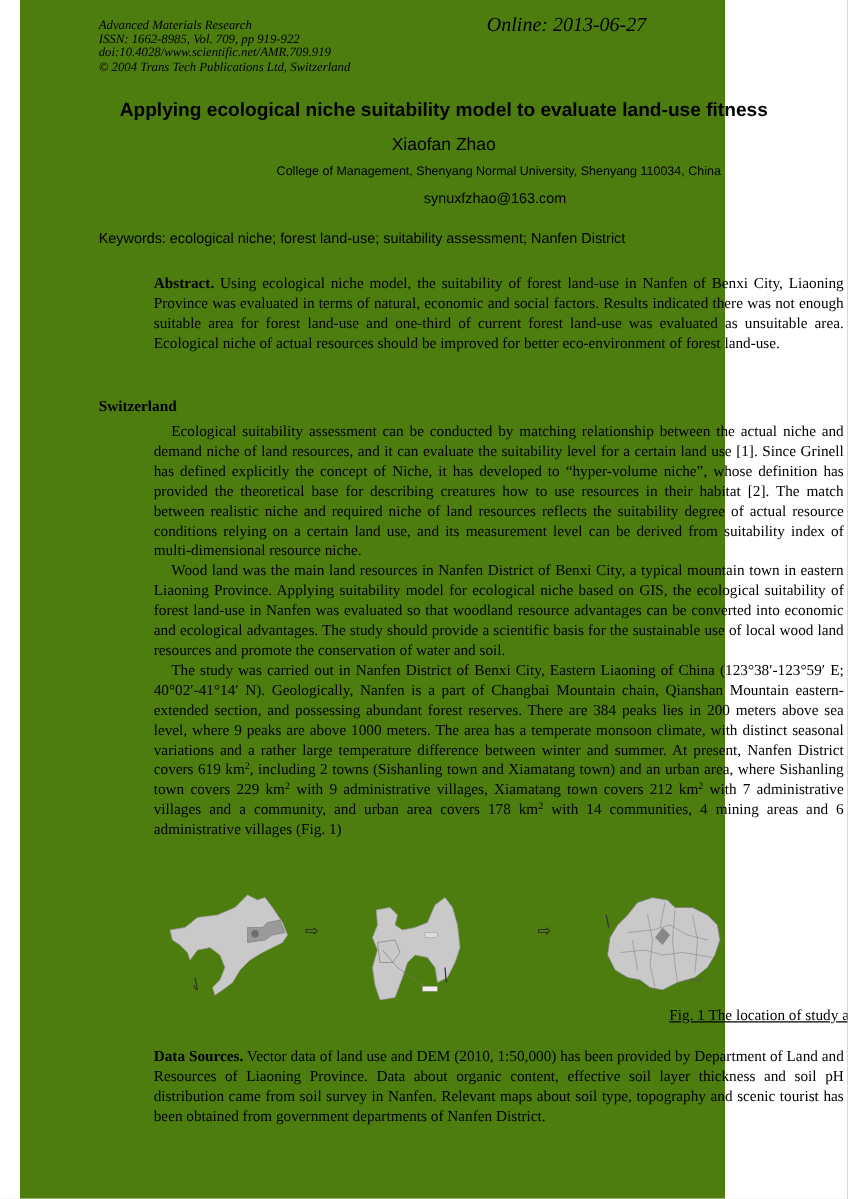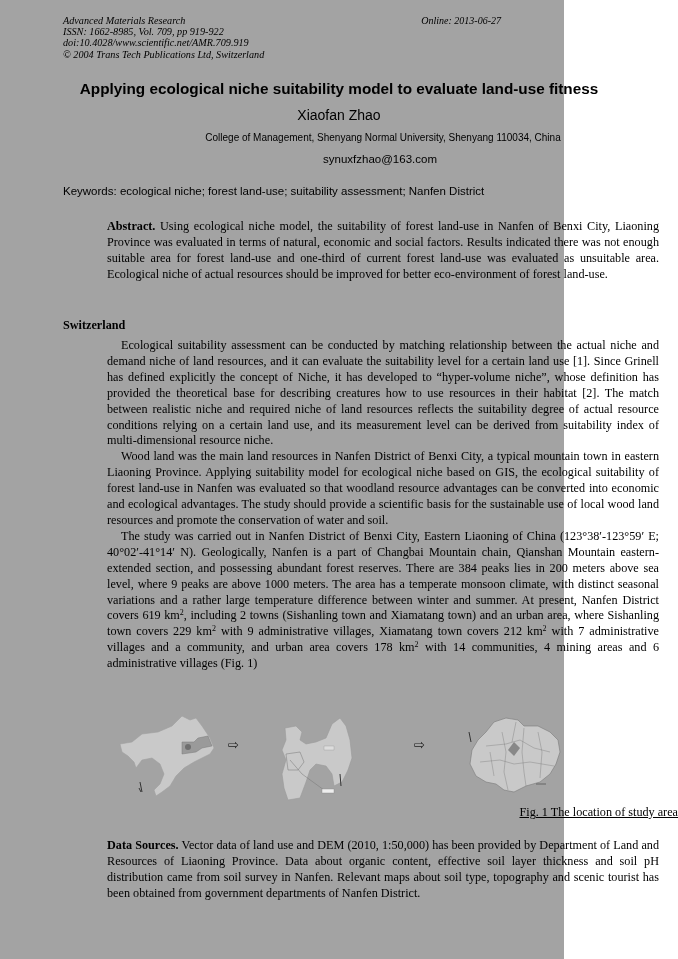--- a/index.html
+++ b/index.html
@@ -1,22 +1,22 @@
 <!DOCTYPE html>
 <html><head>
 <meta charset="utf-8">
 <style>
   html, body { margin: 0; padding: 0; background: #ffffff; }
   body { width: 678px; height: 959px; position: relative; overflow: hidden; color: #000; }
-  .page { position: absolute; left: 0; top: 0; width: 564px; height: 959px; background: #a3a3a3; }
+  .page { position: absolute; left: 16px; top: 0; width: 564px; height: 959px; background: #4d7c0f; }
   .serif { font-family: "Liberation Serif", "DejaVu Serif", serif; }
   .sans { font-family: "Liberation Sans", "DejaVu Sans", sans-serif; }
 
   .hdr-left { position: absolute; left: 63px; top: 15px; font-size: 10.2px; line-height: 11.2px; font-style: italic; }
-  .hdr-right { position: absolute; right: 63px; top: 15px; font-size: 10px; line-height: 11.2px; font-style: italic; text-align: left; margin-left: 22px; }
+  .hdr-right { position: absolute; right: 63px; top: 15px; font-size: 16px; line-height: 11.2px; font-style: italic; text-align: left; margin-left: 22px; }
 
   .title { position: absolute; left: 0; width: 678px; top: 80px; text-align: center; font-size: 15.3px; font-weight: bold; }
   .author { position: absolute; left: 0; width: 678px; top: 107px; text-align: center; font-size: 14px; }
   .affil { position: absolute; left: 0; width: 678px; top: 132px; text-align: center; font-size: 10px; padding-left: 44px; }
   .email { position: absolute; left: 0; width: 678px; top: 153px; text-align: center; font-size: 11.5px; margin-left: 41px; }
   .keywords { position: absolute; left: 63px; top: 185px; font-size: 11.5px; }
   .keywords b { font-weight: normal; }
 
   .block { position: absolute; left: 63px; width: 552px; font-size: 12.2px; line-height: 15.9px; text-align: justify; margin-left: 44px; }
   .abstract { top: 219px; }

